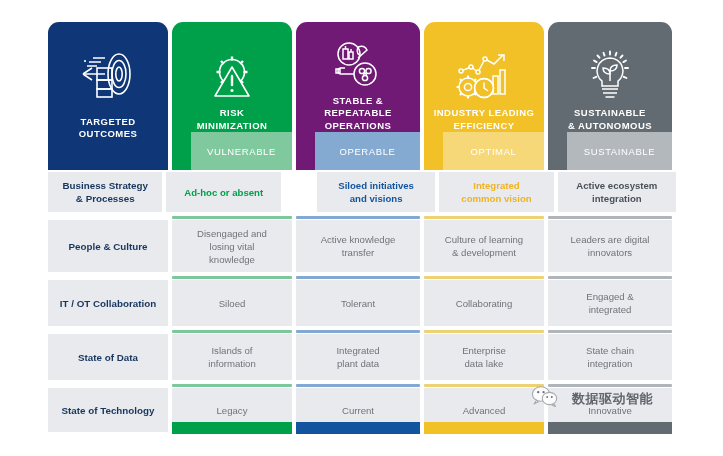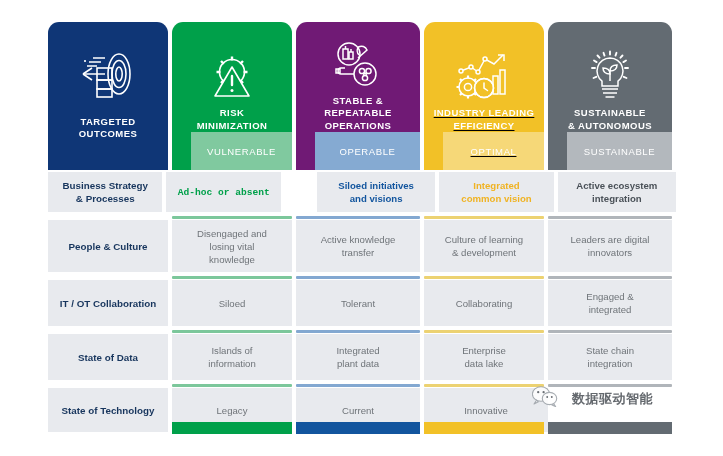--- a/index.html
+++ b/index.html
@@ -226,21 +226,21 @@
         </div>
         <div class="card-title">
           <span>STABLE &amp;</span><br>
           <span>REPEATABLE</span><br>
           <span>OPERATIONS</span>
         </div>
       </div>
       <div class="card-band" style="background:#85aad2;text-align:right;">OPERABLE</div>
     </div>
 
-    <div class="card" style="background:#f2c127;text-decoration:underline;">
+    <div class="card" style="background:#f2c127;">
       <div class="card-top">
         <div class="card-icon">
           <svg width="62" height="56" viewBox="0 0 62 56" fill="none" stroke="#ffffff" stroke-width="1.5">
             <path d="M8 21 L18 17 L25 22 L32 9 L41 14 L50 5"></path>
             <path d="M45 5 H51 V11"></path>
             <circle cx="8" cy="21" r="2" fill="#f2c127"></circle>
             <circle cx="18" cy="17" r="2" fill="#f2c127"></circle>
             <circle cx="25" cy="22" r="2" fill="#f2c127"></circle>
             <circle cx="32" cy="9" r="2" fill="#f2c127"></circle>
             <rect x="40" y="26" width="5" height="18"></rect>
@@ -290,21 +290,21 @@
       <div class="card-band" style="background:#b3b8bd;">SUSTAINABLE</div>
     </div>
   </div>
 
   <div class="matrix">
 
     <div class="mrow r1">
       <div class="cell label">
         <div><span>Business Strategy</span><br><span>&amp; Processes</span></div>
       </div>
-      <div class="cell" style="color:#00a04a;font-family:Liberation Mono, monospace;">
+      <div class="cell" style="color:#00a04a;">
         <div><span>Ad-hoc or absent</span></div>
       </div>
       <div class="cell wide" style="color:#12559e;margin-left:32px;">
         <div><span>Siloed initiatives</span><br><span>and visions</span></div>
       </div>
       <div class="cell" style="color:#f0b323;">
         <div><span>Integrated</span><br><span>common vision</span></div>
       </div>
       <div class="cell wide" style="color:#4a5158;">
         <div><span>Active ecosystem</span><br><span>integration</span></div>
@@ -395,20 +395,23 @@
 
     <div class="mrow r5">
       <div class="cell label">
         <div><span>State of Technology</span></div>
       </div>
       <div class="cell">
         <div><span>Legacy</span></div>
       </div>
       <div class="cell wide">
         <div><span>Current</span></div>
+      </div>
+      <div class="cell">
+        <div><span>Advanced</span></div>
       </div>
       <div class="cell wide">
         <div><span>Innovative</span></div>
       </div>
     </div>
   </div>
 
   <div class="footbars">
     <div class="fbar blank"></div>
     <div class="fbar" style="background:#00a04a;"></div>

